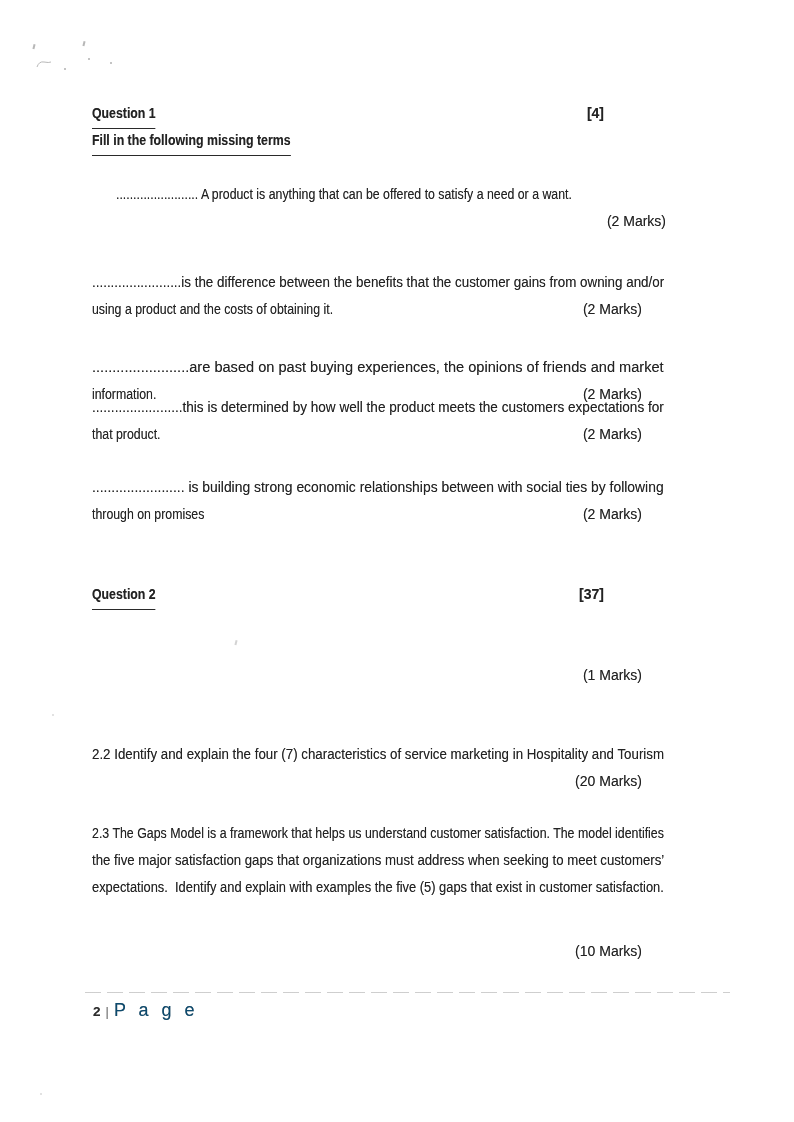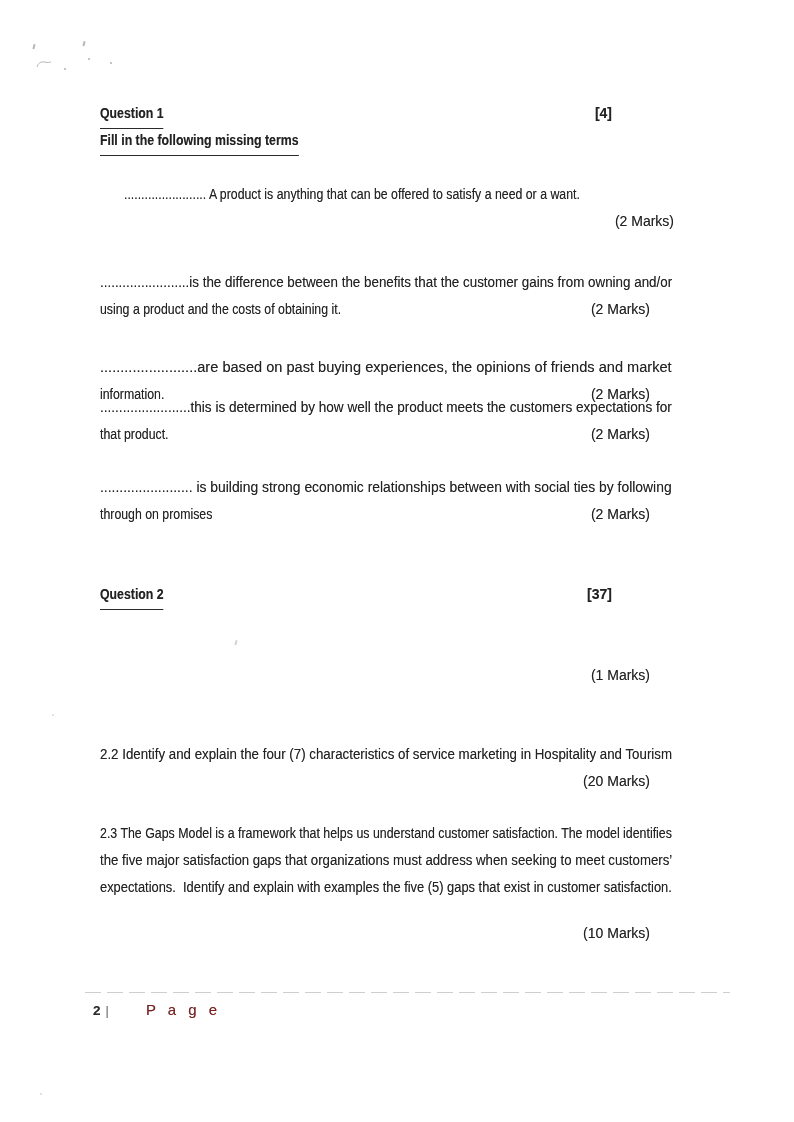--- a/index.html
+++ b/index.html
@@ -9,36 +9,36 @@
     width: 794px;
     height: 1122px;
     background: #ffffff;
     overflow: hidden;
     font-family: "Liberation Sans", "DejaVu Sans", sans-serif;
     font-size: 14px;
     line-height: 27px;
     color: #232323;
     text-shadow: 0 0 0.6px rgba(30,30,30,0.45);
   }
-  .sec { position: absolute; left: 100px; width: 572px; }
+  .sec { position: absolute; left: 92px; width: 572px; }
   .lrow { position: relative; height: 27px; line-height: 27px; }
   .line { display: inline-block; white-space: pre; transform-origin: 0 60%; }
   .h { font-weight: bold; border-bottom: 1.4px solid #2a2a2a; padding-bottom: 1px; }
   .hmarks { position: absolute; right: 60px; top: 0; font-weight: bold; }
   .marks { position: absolute; right: 22px; top: 0; }
-  .gap { margin-top: 19px; }
+  .gap { margin-top: 37px; }
   .footer-rule {
     position: absolute; left: 85px; top: 992px; width: 645px; height: 1px;
     background: repeating-linear-gradient(90deg, #c6c6c6 0 16px, rgba(0,0,0,0) 16px 22px);
     opacity: 0.85;
   }
   .footer-text { position: absolute; left: 93px; top: 999px; height: 22px; line-height: 22px; }
   .pnum { font-weight: bold; font-size: 13.5px; color: #2c2c2c; }
   .psep { color: #8a8a8a; margin: 0 5px; font-size: 13px; }
-  .pword { color: #7f1d1d; font-size: 15px; letter-spacing: 4px; margin-left: 32px; }
+  .pword { color: #0c4a6e; font-size: 18px; letter-spacing: 4px; }
   .dot { position: absolute; width: 2px; height: 2px; background: #8f8f8f; border-radius: 50%; opacity: 0.7; }
   .tick { position: absolute; width: 1.5px; height: 5px; background: #909090; transform: rotate(14deg); opacity: 0.65; }
   .speck-svg { position: absolute; opacity: 0.7; }
 </style>
 </head>
 <body>
 
 <div class="page">
 
   <span class="tick" style="left:33px; top:44px;"></span>

